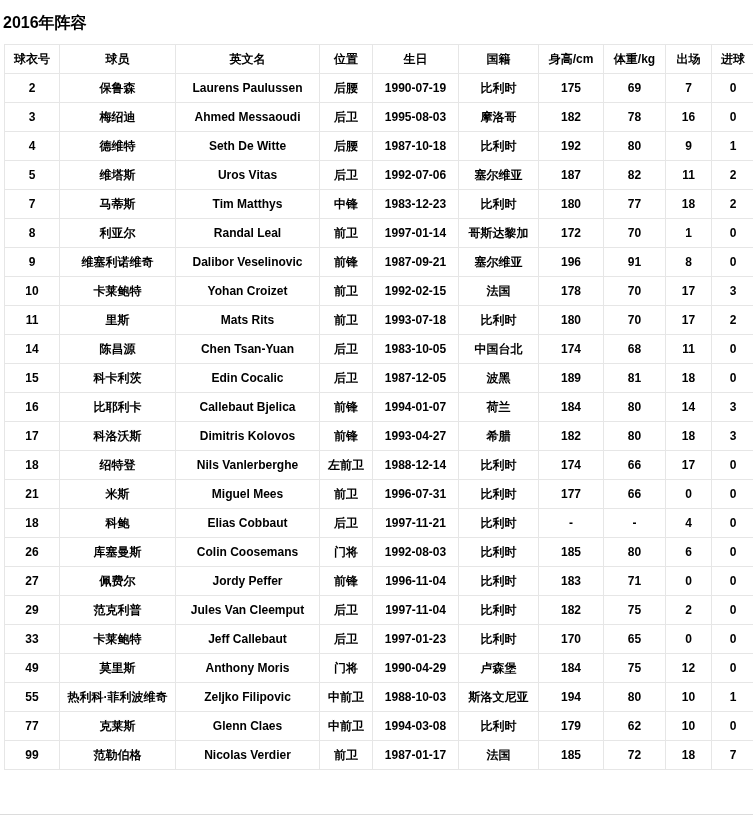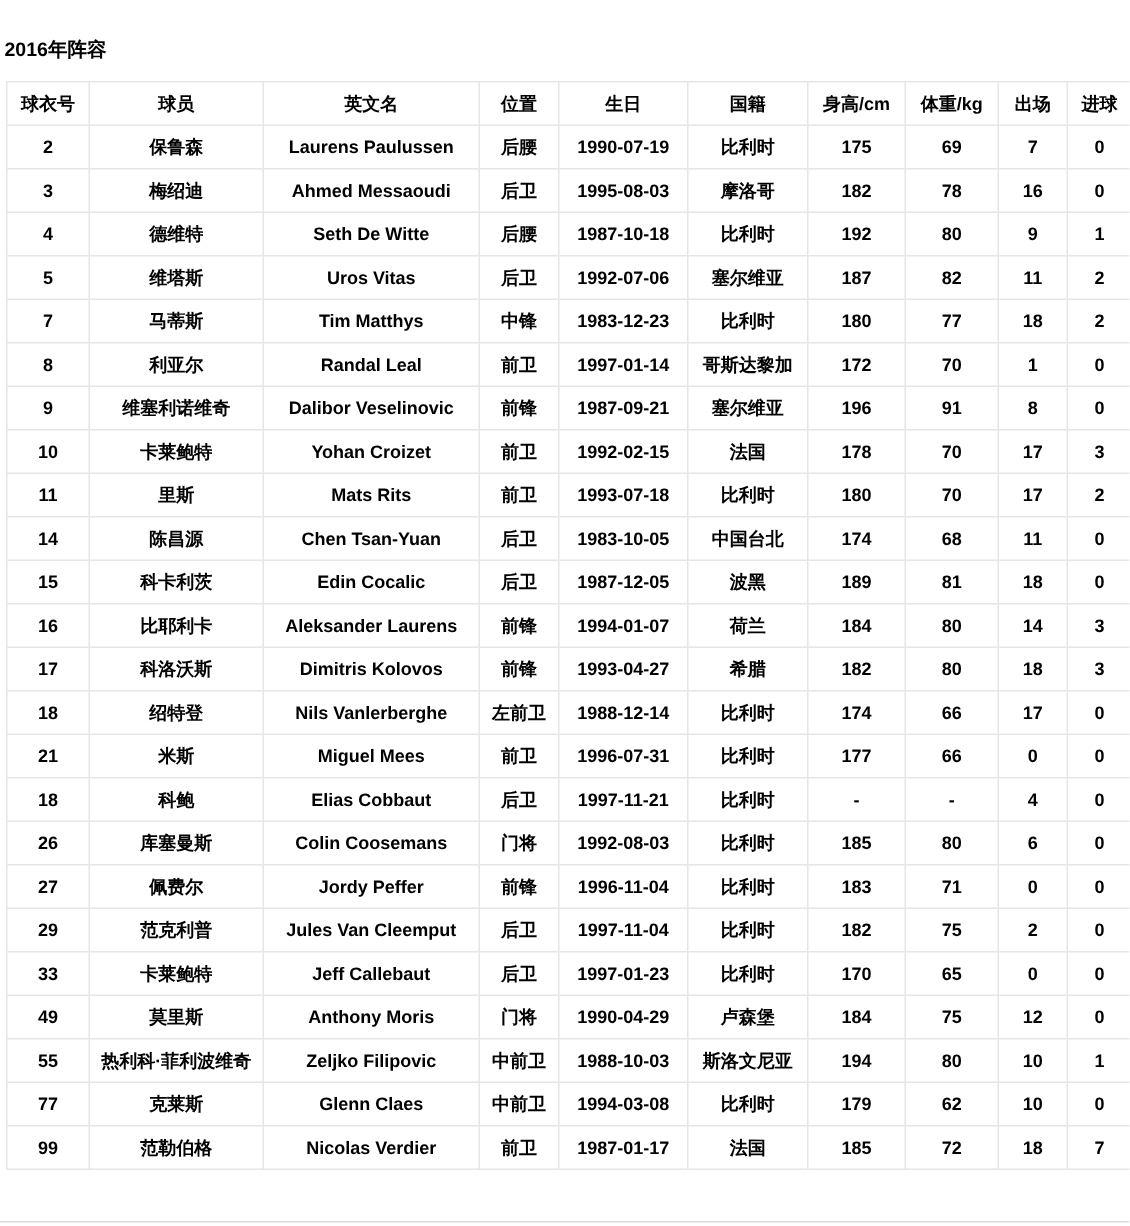--- a/index.html
+++ b/index.html
@@ -8,25 +8,25 @@
     background: #ffffff;
     font-family: "Liberation Sans", "DejaVu Sans", sans-serif;
   }
   body {
     width: 753px;
     height: 817px;
     position: relative;
     overflow: hidden;
   }
   .page-title {
-    font-size: 13px;
+    font-size: 16px;
     font-weight: bold;
     color: #000000;
     margin: 0;
-    padding: 23px 0 0 3px;
+    padding: 13px 0 0 3px;
     line-height: 20px;
   }
   .squad-table {
     border-collapse: collapse;
     table-layout: fixed;
     margin: 11px 0 0 4px;
     width: 746px;
   }
   .squad-table th,
   .squad-table td {
@@ -211,21 +211,21 @@
         <td>1987-12-05</td>
         <td>波黑</td>
         <td>189</td>
         <td>81</td>
         <td>18</td>
         <td>0</td>
       </tr>
       <tr>
         <td>16</td>
         <td>比耶利卡</td>
-        <td>Aleksander Laurens</td>
+        <td>Callebaut Bjelica</td>
         <td>前锋</td>
         <td>1994-01-07</td>
         <td>荷兰</td>
         <td>184</td>
         <td>80</td>
         <td>14</td>
         <td>3</td>
       </tr>
       <tr>
         <td>17</td>

